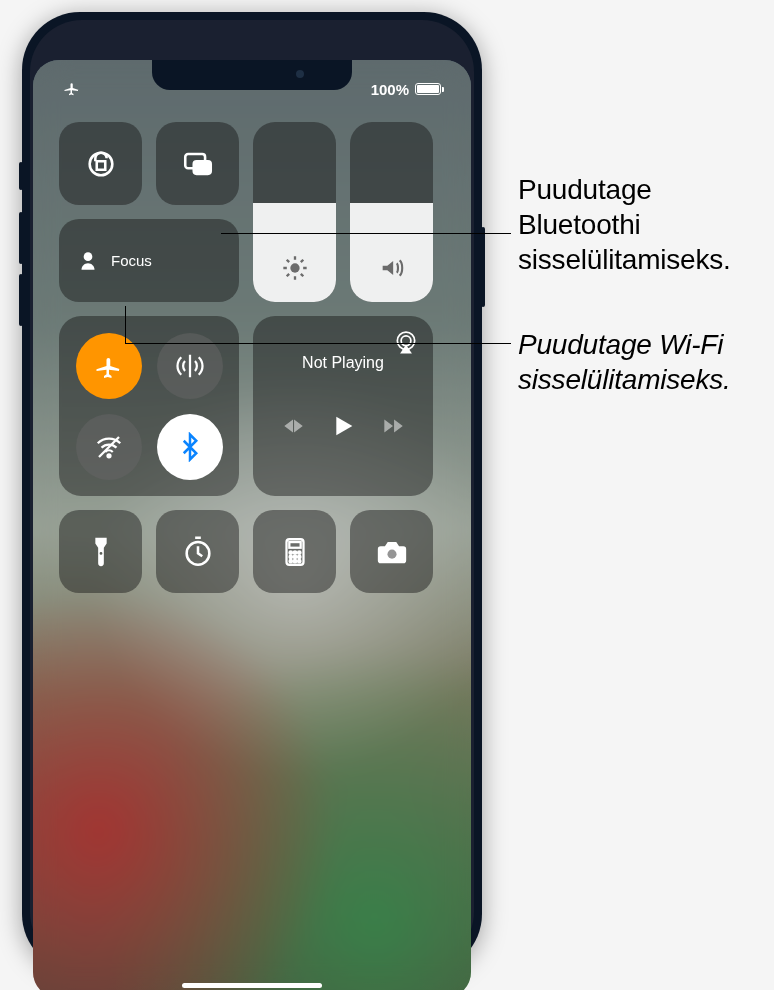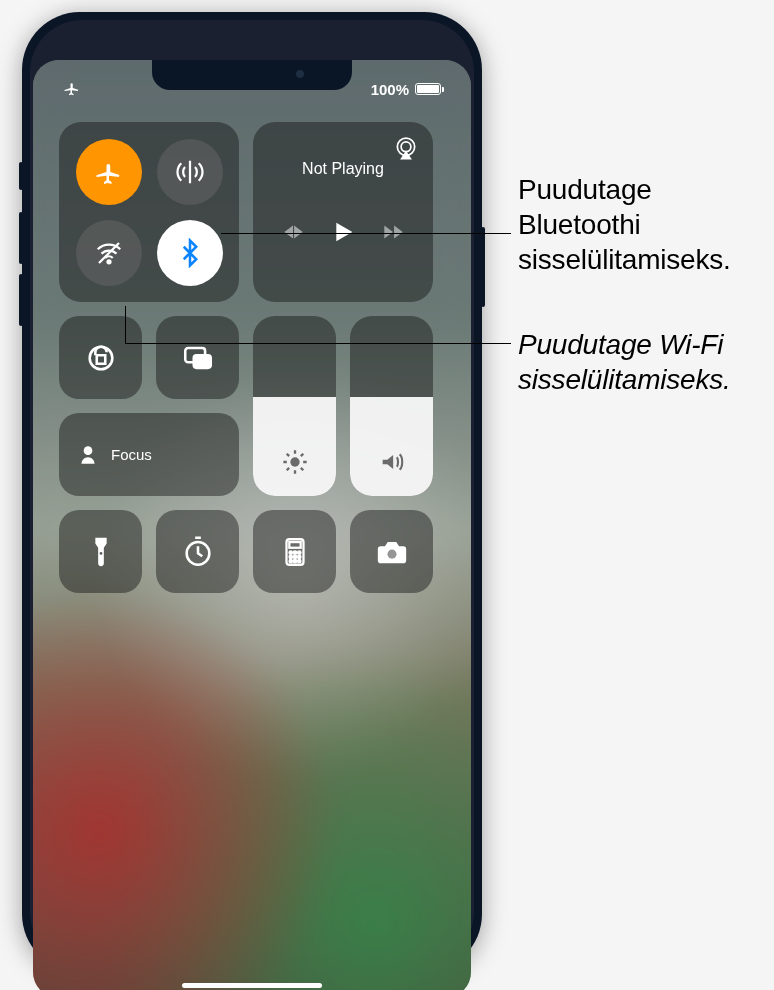--- a/index.html
+++ b/index.html
@@ -176,76 +176,20 @@
         </div>
         <div class="status-right">
           <span>100%</span>
           <div class="battery">
               <div class="battery-fill"></div>
             </div>
         </div>
       </div>
 
       <div class="cc-content">
-        <div class="row">
-
-          <div class="pod pod-2x2">
-            <div class="circ orange">
-              <svg viewBox="0 0 24 24" fill="currentColor">
-                  <path d="M21 14.5l-8-2.5V7a1.5 1.5 0 10-3 0v5l-8 2.5V16l8-1v3.5L8 20v1.5l3-.8 3 .8V20l-2-1.5V15l8 1v-1.5z"></path>
-                </svg>
-            </div>
-            <div class="circ">
-              <svg viewBox="0 0 24 24" fill="none" stroke="currentColor" stroke-width="1.8">
-                  <path d="M12 3v18M8 8c-2 2-2 6 0 8M16 8c2 2 2 6 0 8M5 5c-4 4-4 10 0 14M19 5c4 4 4 10 0 14"></path>
-                </svg>
-            </div>
-            <div class="circ">
-              <svg viewBox="0 0 24 24" fill="none" stroke="currentColor" stroke-width="1.8">
-                  <path d="M3 9c5-5 13-5 18 0M6 12.5c3.3-3.3 8.7-3.3 12 0M9 16c1.7-1.7 4.3-1.7 6 0"></path>
-                  <circle cx="12" cy="19" r="1.2" fill="currentColor"></circle>
-                  <line x1="4" y1="20" x2="20" y2="4"></line>
-                </svg>
-            </div>
-            <div class="circ white">
-              <svg viewBox="0 0 24 24" fill="none" stroke="#0a84ff" stroke-width="2">
-                  <path d="M7 7l10 10-5 5V2l5 5L7 17"></path>
-                </svg>
-            </div>
-          </div>
-
-          <div class="pod media-pod">
-            <div class="airplay-corner">
-              <svg viewBox="0 0 24 24" fill="none" stroke="#fff" stroke-width="1.6">
-                  <circle cx="12" cy="10" r="8"></circle>
-                  <circle cx="12" cy="10" r="4.5"></circle>
-                  <path d="M8 21l4-6 4 6z" fill="#fff"></path>
-                </svg>
-            </div>
-            <div class="np-title">Not Playing</div>
-            <div class="media-ctrls">
-              <span class="side">
-                <svg width="26" height="26" viewBox="0 0 24 24" fill="currentColor">
-                    <path d="M11 18V6l-8 6 8 6zm1 0l8-6-8-6v12z" transform="scale(-1,1) translate(-24,0)"></path>
-                  </svg>
-              </span>
-              <span>
-                <svg width="32" height="32" viewBox="0 0 24 24" fill="currentColor">
-                    <path d="M7 5v14l12-7z"></path>
-                  </svg>
-              </span>
-              <span class="side">
-                <svg width="26" height="26" viewBox="0 0 24 24" fill="currentColor">
-                    <path d="M4 18l8-6-8-6v12zm9 0l8-6-8-6v12z"></path>
-                  </svg>
-              </span>
-            </div>
-          </div>
-        </div>
-
         <div class="row">
           <div style="display:flex; flex-direction:column; gap:14px;">
             <div style="display:flex; gap:14px;">
               <div class="tile-sm">
                 <svg viewBox="0 0 24 24" fill="none" stroke="currentColor" stroke-width="1.8">
                     <circle cx="12" cy="12" r="8"></circle>
                     <path d="M8 10V8a4 4 0 018 0M9 10h6v6H9z"></path>
                   </svg>
               </div>
               <div class="tile-sm">
@@ -287,20 +231,76 @@
             <div class="slider-icon">
               <svg viewBox="0 0 24 24" fill="currentColor">
                   <path d="M4 10v4h4l5 4V6l-5 4H4z"></path>
                   <path d="M16 8c1.5 1 1.5 7 0 8M18.5 5.5c3 2 3 11 0 13" fill="none" stroke="currentColor" stroke-width="1.8"></path>
                 </svg>
             </div>
           </div>
         </div>
 
         <div class="row">
+
+          <div class="pod pod-2x2">
+            <div class="circ orange">
+              <svg viewBox="0 0 24 24" fill="currentColor">
+                  <path d="M21 14.5l-8-2.5V7a1.5 1.5 0 10-3 0v5l-8 2.5V16l8-1v3.5L8 20v1.5l3-.8 3 .8V20l-2-1.5V15l8 1v-1.5z"></path>
+                </svg>
+            </div>
+            <div class="circ">
+              <svg viewBox="0 0 24 24" fill="none" stroke="currentColor" stroke-width="1.8">
+                  <path d="M12 3v18M8 8c-2 2-2 6 0 8M16 8c2 2 2 6 0 8M5 5c-4 4-4 10 0 14M19 5c4 4 4 10 0 14"></path>
+                </svg>
+            </div>
+            <div class="circ">
+              <svg viewBox="0 0 24 24" fill="none" stroke="currentColor" stroke-width="1.8">
+                  <path d="M3 9c5-5 13-5 18 0M6 12.5c3.3-3.3 8.7-3.3 12 0M9 16c1.7-1.7 4.3-1.7 6 0"></path>
+                  <circle cx="12" cy="19" r="1.2" fill="currentColor"></circle>
+                  <line x1="4" y1="20" x2="20" y2="4"></line>
+                </svg>
+            </div>
+            <div class="circ white">
+              <svg viewBox="0 0 24 24" fill="none" stroke="#0a84ff" stroke-width="2">
+                  <path d="M7 7l10 10-5 5V2l5 5L7 17"></path>
+                </svg>
+            </div>
+          </div>
+
+          <div class="pod media-pod">
+            <div class="airplay-corner">
+              <svg viewBox="0 0 24 24" fill="none" stroke="#fff" stroke-width="1.6">
+                  <circle cx="12" cy="10" r="8"></circle>
+                  <circle cx="12" cy="10" r="4.5"></circle>
+                  <path d="M8 21l4-6 4 6z" fill="#fff"></path>
+                </svg>
+            </div>
+            <div class="np-title">Not Playing</div>
+            <div class="media-ctrls">
+              <span class="side">
+                <svg width="26" height="26" viewBox="0 0 24 24" fill="currentColor">
+                    <path d="M11 18V6l-8 6 8 6zm1 0l8-6-8-6v12z" transform="scale(-1,1) translate(-24,0)"></path>
+                  </svg>
+              </span>
+              <span>
+                <svg width="32" height="32" viewBox="0 0 24 24" fill="currentColor">
+                    <path d="M7 5v14l12-7z"></path>
+                  </svg>
+              </span>
+              <span class="side">
+                <svg width="26" height="26" viewBox="0 0 24 24" fill="currentColor">
+                    <path d="M4 18l8-6-8-6v12zm9 0l8-6-8-6v12z"></path>
+                  </svg>
+              </span>
+            </div>
+          </div>
+        </div>
+
+        <div class="row">
           <div class="tile-sm">
             <svg viewBox="0 0 24 24" fill="currentColor">
                 <path d="M8 2h8v4l-2 3v11a2 2 0 01-4 0V9L8 6V2zm3 11a1 1 0 102 0 1 1 0 00-2 0z"></path>
               </svg>
           </div>
           <div class="tile-sm">
             <svg viewBox="0 0 24 24" fill="none" stroke="currentColor" stroke-width="1.8">
                 <circle cx="12" cy="13" r="8"></circle>
                 <path d="M12 8v5l3 2M10 2h4"></path>
               </svg>

